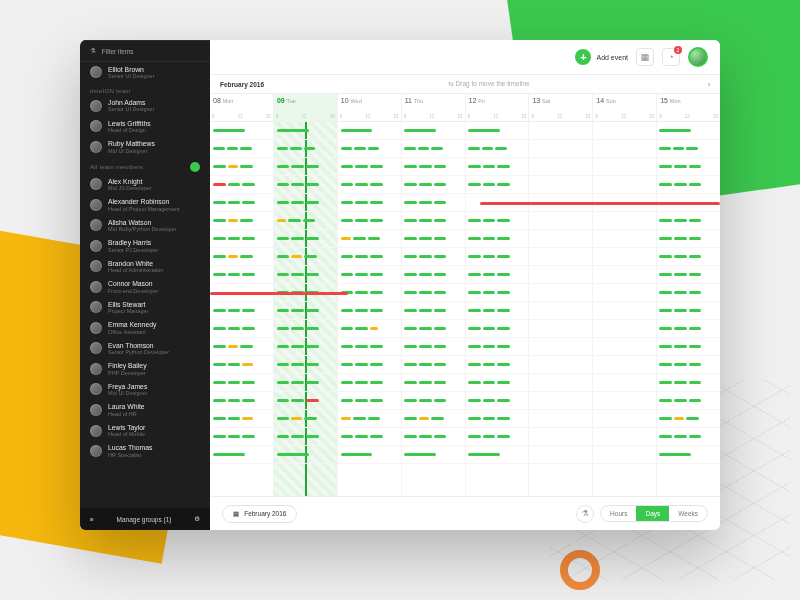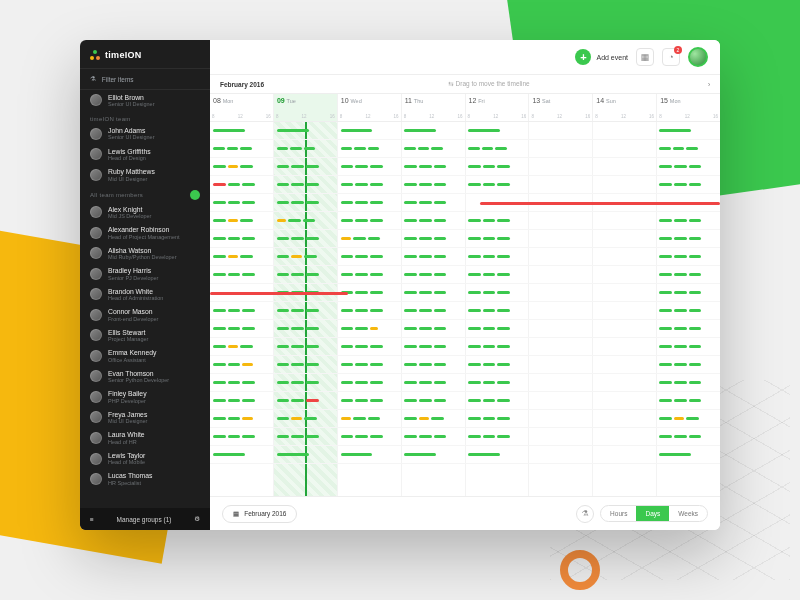--- a/index.html
+++ b/index.html
@@ -95,24 +95,20 @@
 <body>
 
 <div class="bg-green"></div>
 <div class="bg-yellow"></div>
 <div class="bg-lines"></div>
 <div class="bg-ring"></div>
 
 <div class="app">
 
   <aside class="sidebar">
-    <div class="logo">
-      <span class="logo-dot"></span>
-      <span class="logo-text">timeION</span>
-    </div>
 
     <div class="sb-row sb-filter">
       <span>⚗</span>
       <span>Filter items</span>
     </div>
 
     <div class="user">
       <span class="avatar"></span>
       <span class="u-info">
         <span class="u-name">Elliot Brown</span>

